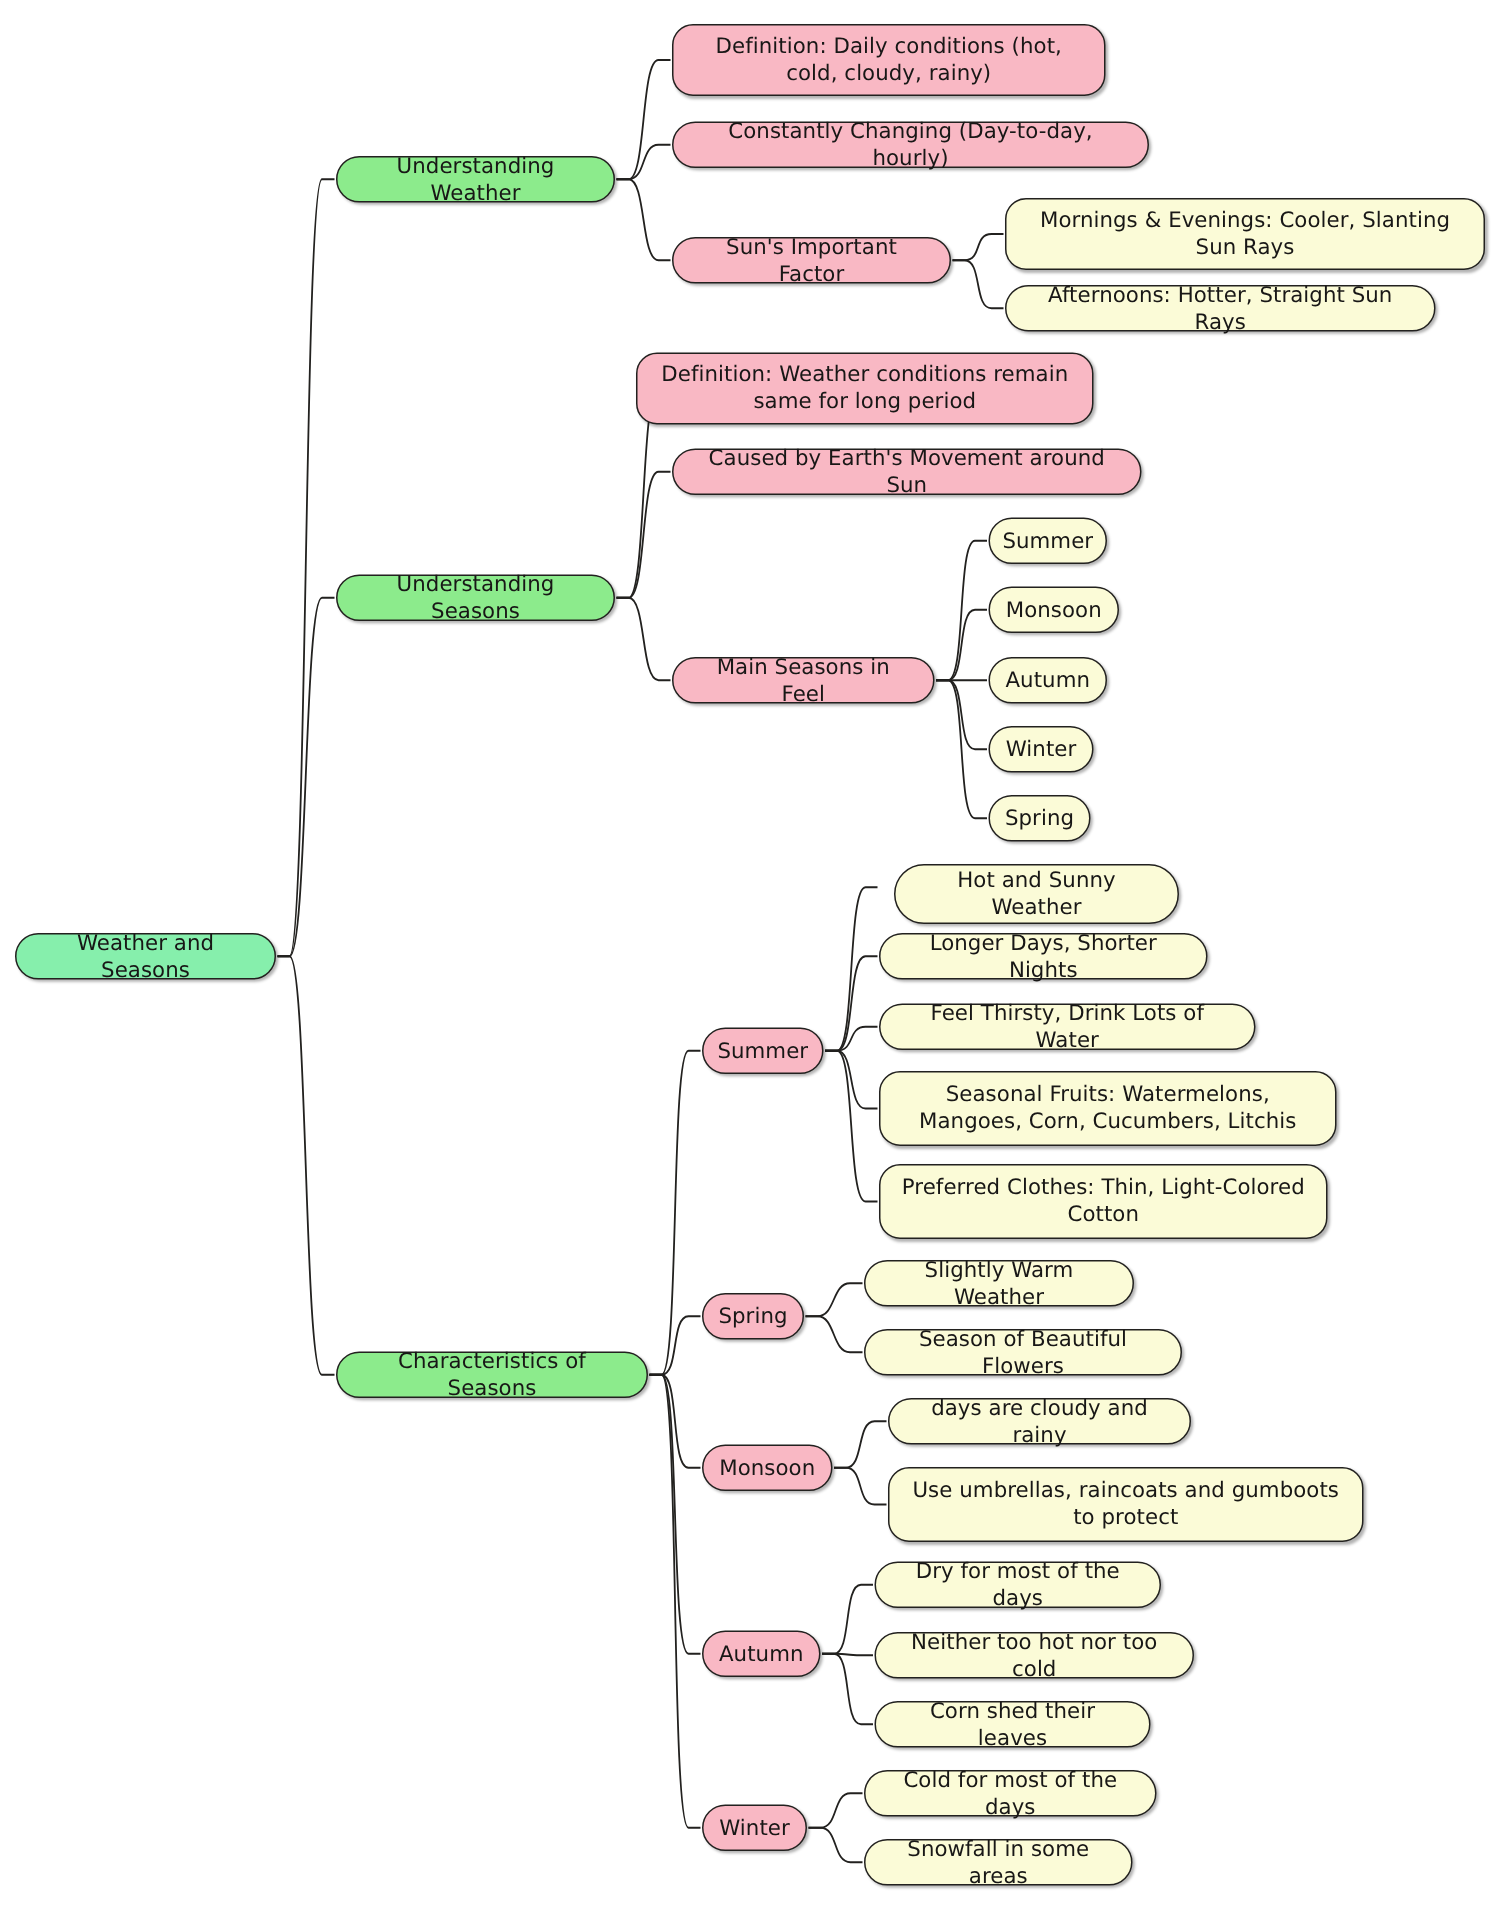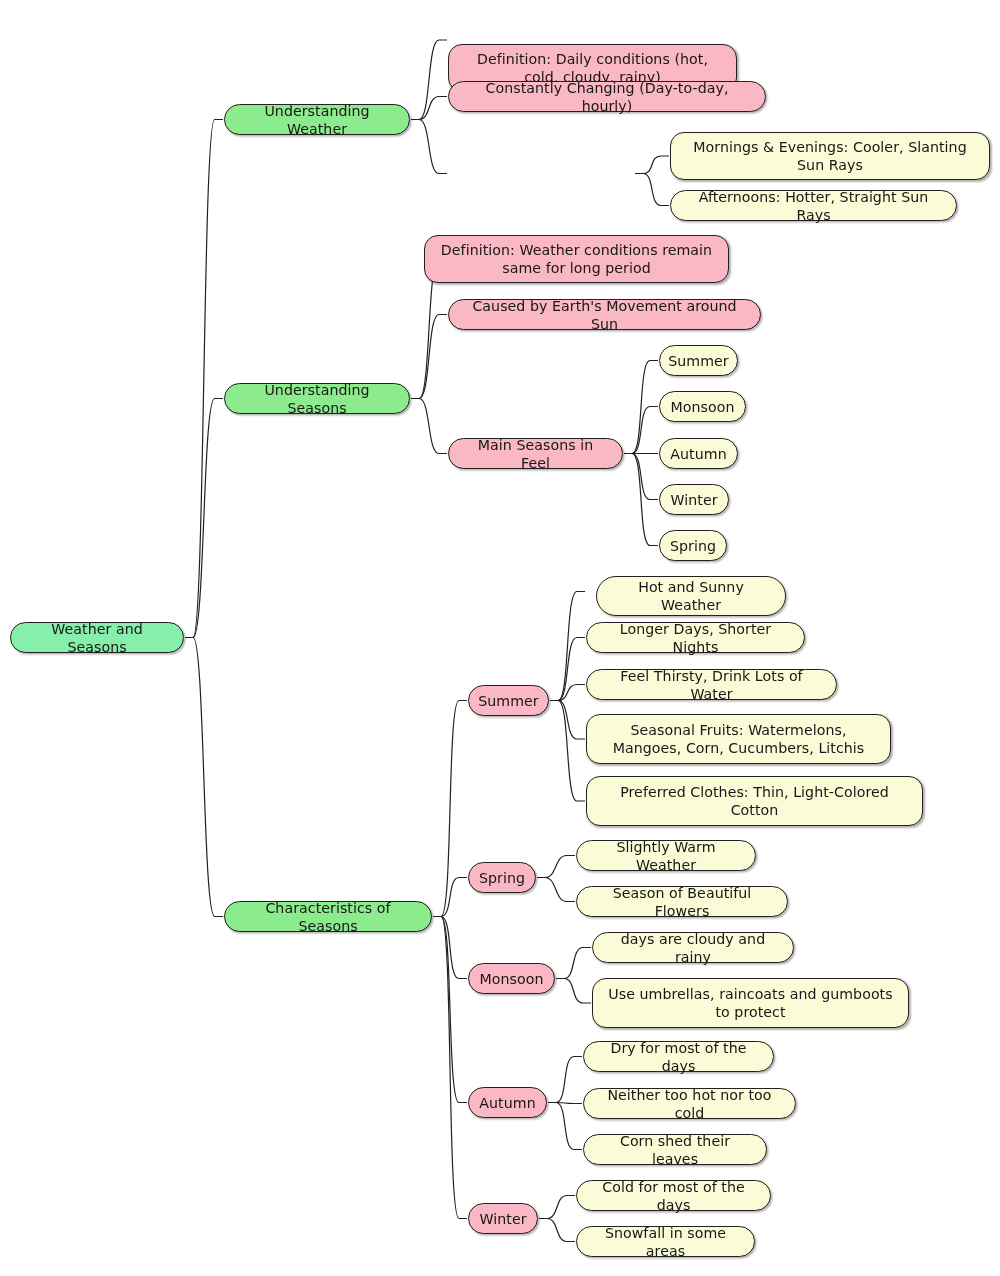--- a/index.html
+++ b/index.html
@@ -97,40 +97,41 @@
       <path d="M 556 978.5 L 564 978.5 C 576 978.5, 571 947.5, 583 947.5 L 591 947.5" fill="none" stroke="#22211f" stroke-width="1.2"></path>
       <path d="M 556 978.5 L 564 978.5 C 576 978.5, 571 1003, 583 1003 L 591 1003" fill="none" stroke="#22211f" stroke-width="1.2"></path>
       <path d="M 548 1102.5 L 556 1102.5 C 568 1102.5, 562 1056.5, 574 1056.5 L 582 1056.5" fill="none" stroke="#22211f" stroke-width="1.2"></path>
       <path d="M 548 1102.5 L 556 1102.5 C 568 1102.5, 562 1103.5, 574 1103.5 L 582 1103.5" fill="none" stroke="#22211f" stroke-width="1.2"></path>
       <path d="M 548 1102.5 L 556 1102.5 C 568 1102.5, 562 1149.5, 574 1149.5 L 582 1149.5" fill="none" stroke="#22211f" stroke-width="1.2"></path>
       <path d="M 539 1218.5 L 547 1218.5 C 559 1218.5, 555 1195.5, 567 1195.5 L 575 1195.5" fill="none" stroke="#22211f" stroke-width="1.2"></path>
       <path d="M 539 1218.5 L 547 1218.5 C 559 1218.5, 555 1241.5, 567 1241.5 L 575 1241.5" fill="none" stroke="#22211f" stroke-width="1.2"></path>
     </svg>
 <div class="node lvl-root" style="left: 10px; top: 622px; width: 174px; height: 31px;">Weather and Seasons</div>
     <div class="node lvl-1" style="left: 224px; top: 104px; width: 186px; height: 31px;">Understanding Weather</div>
-    <div class="node lvl-2 multiline" style="left: 448px; top: 16px; width: 289px; height: 48px; margin-top: 28px;">Definition: Daily conditions (hot, cold, cloudy, rainy)</div>
+    <div class="node lvl-2 multiline" style="left: 448px; top: 16px; width: 289px; height: 48px;">Definition: Daily conditions (hot, cold, cloudy, rainy)</div>
     <div class="node lvl-2" style="left: 448px; top: 81px; width: 318px; height: 31px;">Constantly Changing (Day-to-day, hourly)</div>
+    <div class="node lvl-2" style="left: 448px; top: 158px; width: 186px; height: 31px;">Sun's Important Factor</div>
     <div class="node lvl-3 multiline" style="left: 670px; top: 132px; width: 320px; height: 48px;">Mornings &amp; Evenings: Cooler, Slanting Sun Rays</div>
     <div class="node lvl-3" style="left: 670px; top: 190px; width: 287px; height: 31px;">Afternoons: Hotter, Straight Sun Rays</div>
     <div class="node lvl-1" style="left: 224px; top: 383px; width: 186px; height: 31px;">Understanding Seasons</div>
     <div class="node lvl-2 multiline" style="left: 424px; top: 235px; width: 305px; height: 48px;">Definition: Weather conditions remain same for long period</div>
     <div class="node lvl-2" style="left: 448px; top: 299px; width: 313px; height: 31px;">Caused by Earth's Movement around Sun</div>
     <div class="node lvl-2" style="left: 448px; top: 438px; width: 175px; height: 31px;">Main Seasons in Feel</div>
     <div class="node lvl-3" style="left: 659px; top: 345px; width: 79px; height: 31px;">Summer</div>
     <div class="node lvl-3" style="left: 659px; top: 391px; width: 87px; height: 31px;">Monsoon</div>
     <div class="node lvl-3" style="left: 659px; top: 438px; width: 79px; height: 31px;">Autumn</div>
     <div class="node lvl-3" style="left: 659px; top: 484px; width: 70px; height: 31px;">Winter</div>
     <div class="node lvl-3" style="left: 659px; top: 530px; width: 68px; height: 31px;">Spring</div>
     <div class="node lvl-1" style="left: 224px; top: 901px; width: 208px; height: 31px;">Characteristics of Seasons</div>
     <div class="node lvl-2" style="left: 468px; top: 685px; width: 81px; height: 31px;">Summer</div>
     <div class="node lvl-3" style="left: 596px; top: 576px; width: 190px; height: 40px;">Hot and Sunny Weather</div>
     <div class="node lvl-3" style="left: 586px; top: 622px; width: 219px; height: 31px;">Longer Days, Shorter Nights</div>
     <div class="node lvl-3" style="left: 586px; top: 669px; width: 251px; height: 31px;">Feel Thirsty, Drink Lots of Water</div>
     <div class="node lvl-3 multiline" style="left: 586px; top: 714px; width: 305px; height: 50px;">Seasonal Fruits: Watermelons, Mangoes, Corn, Cucumbers, Litchis</div>
-    <div class="node lvl-3 multiline" style="left: 586px; top: 776px; width: 337px; height: 50px;">Preferred Clothes: Thin, Light-Colored Cotton</div>
+    <div class="node lvl-3 multiline" style="left: 586px; top: 776px; width: 299px; height: 50px;">Preferred Clothes: Thin, Light-Colored Cotton</div>
     <div class="node lvl-2" style="left: 468px; top: 862px; width: 68px; height: 31px;">Spring</div>
     <div class="node lvl-3" style="left: 576px; top: 840px; width: 180px; height: 31px;">Slightly Warm Weather</div>
     <div class="node lvl-3" style="left: 576px; top: 886px; width: 212px; height: 31px;">Season of Beautiful Flowers</div>
     <div class="node lvl-2" style="left: 468px; top: 963px; width: 87px; height: 31px;">Monsoon</div>
     <div class="node lvl-3" style="left: 592px; top: 932px; width: 202px; height: 31px;">days are cloudy and rainy</div>
     <div class="node lvl-3 multiline" style="left: 592px; top: 978px; width: 317px; height: 50px;">Use umbrellas, raincoats and gumboots to protect</div>
     <div class="node lvl-2" style="left: 468px; top: 1087px; width: 79px; height: 31px;">Autumn</div>
     <div class="node lvl-3" style="left: 583px; top: 1041px; width: 191px; height: 31px;">Dry for most of the days</div>
     <div class="node lvl-3" style="left: 583px; top: 1088px; width: 213px; height: 31px;">Neither too hot nor too cold</div>
     <div class="node lvl-3" style="left: 583px; top: 1134px; width: 184px; height: 31px;">Corn shed their leaves</div>

